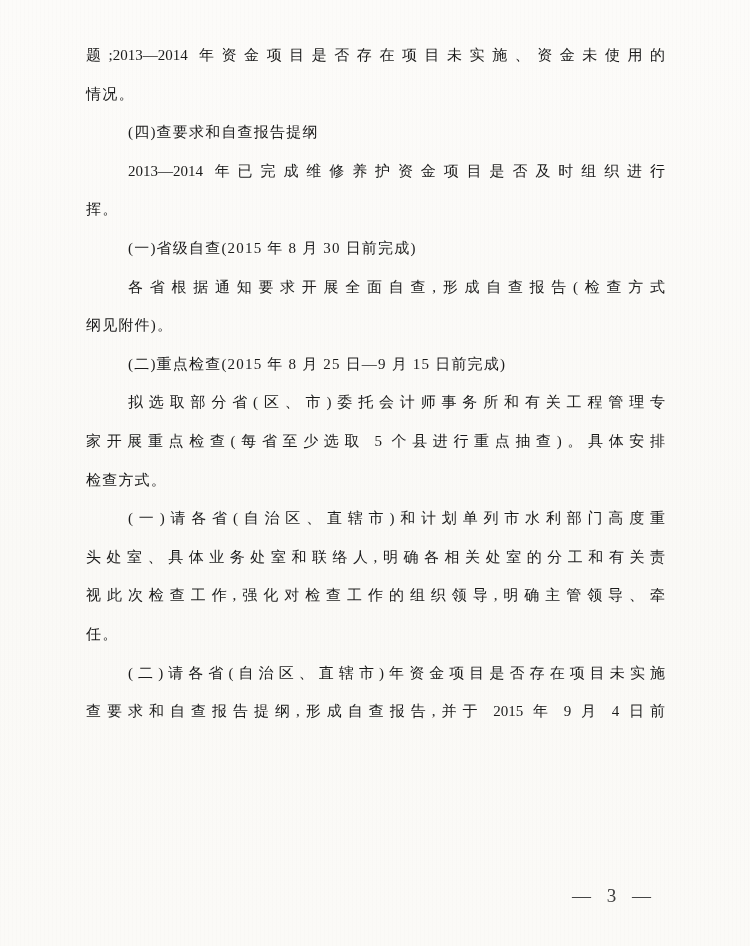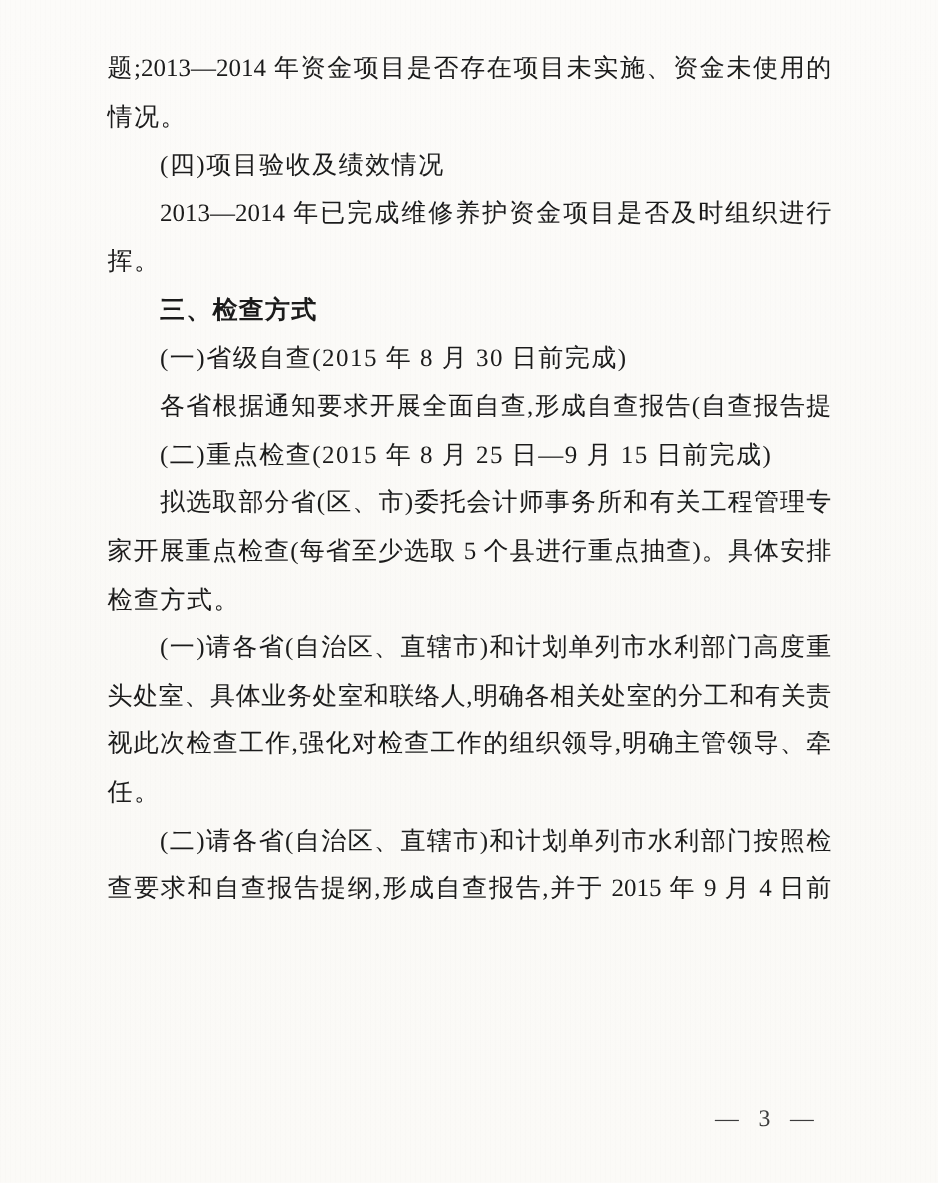--- a/index.html
+++ b/index.html
@@ -21,21 +21,21 @@
   .doc-body {
     position: absolute;
     top: 0;
     left: 86px;
     width: 579px;
     padding-top: 36px;
   }
   .line {
     line-height: 38.6px;
     height: 38.6px;
-    font-size: 20px;
+    font-size: 15px;
     letter-spacing: 1.2px;
     white-space: nowrap;
     text-align: left;
   }
   .line.just {
     letter-spacing: 0;
     white-space: normal;
     text-align: justify;
     text-align-last: justify;
     text-justify: inter-character;
@@ -60,31 +60,31 @@
     white-space: nowrap;
   }
 </style>
 </head>
 <body>
 
 <div class="page">
   <div class="doc-body">
     <div class="line just">题;2013—2014 年资金项目是否存在项目未实施、资金未使用的</div>
     <div class="line">情况。</div>
-    <div class="line ind">(四)项目验收及绩效情况</div>
+    <div class="line ind">(四)查要求和自查报告提纲</div>
     <div class="line ind just">2013—2014 年已完成维修养护资金项目是否及时组织进行</div>
     <div class="line">挥。</div>
-    <div class="line ind head">三、检查方式</div>
     <div class="line ind">(一)省级自查(2015 年 8 月 30 日前完成)</div>
-    <div class="line ind just">各省根据通知要求开展全面自查,形成自查报告(自查报告提</div>
+    <div class="line ind just">各省根据通知要求开展全面自查,形成自查报告(检查方式</div>
+    <div class="line">纲见附件)。</div>
     <div class="line ind">(二)重点检查(2015 年 8 月 25 日—9 月 15 日前完成)</div>
     <div class="line ind just">拟选取部分省(区、市)委托会计师事务所和有关工程管理专</div>
     <div class="line just">家开展重点检查(每省至少选取 5 个县进行重点抽查)。具体安排</div>
     <div class="line">检查方式。</div>
     <div class="line ind just">(一)请各省(自治区、直辖市)和计划单列市水利部门高度重</div>
     <div class="line just">头处室、具体业务处室和联络人,明确各相关处室的分工和有关责</div>
     <div class="line just">视此次检查工作,强化对检查工作的组织领导,明确主管领导、牵</div>
     <div class="line">任。</div>
-    <div class="line ind just">(二)请各省(自治区、直辖市)和计划单列市水利部门按照检</div>
+    <div class="line ind just">(二)请各省(自治区、直辖市)年资金项目是否存在项目未实施</div>
     <div class="line just">查要求和自查报告提纲,形成自查报告,并于 2015 年 9 月 4 日前</div>
   </div>
   <div class="page-footer">— 3 —</div>
 </div>
 
 </body></html>

